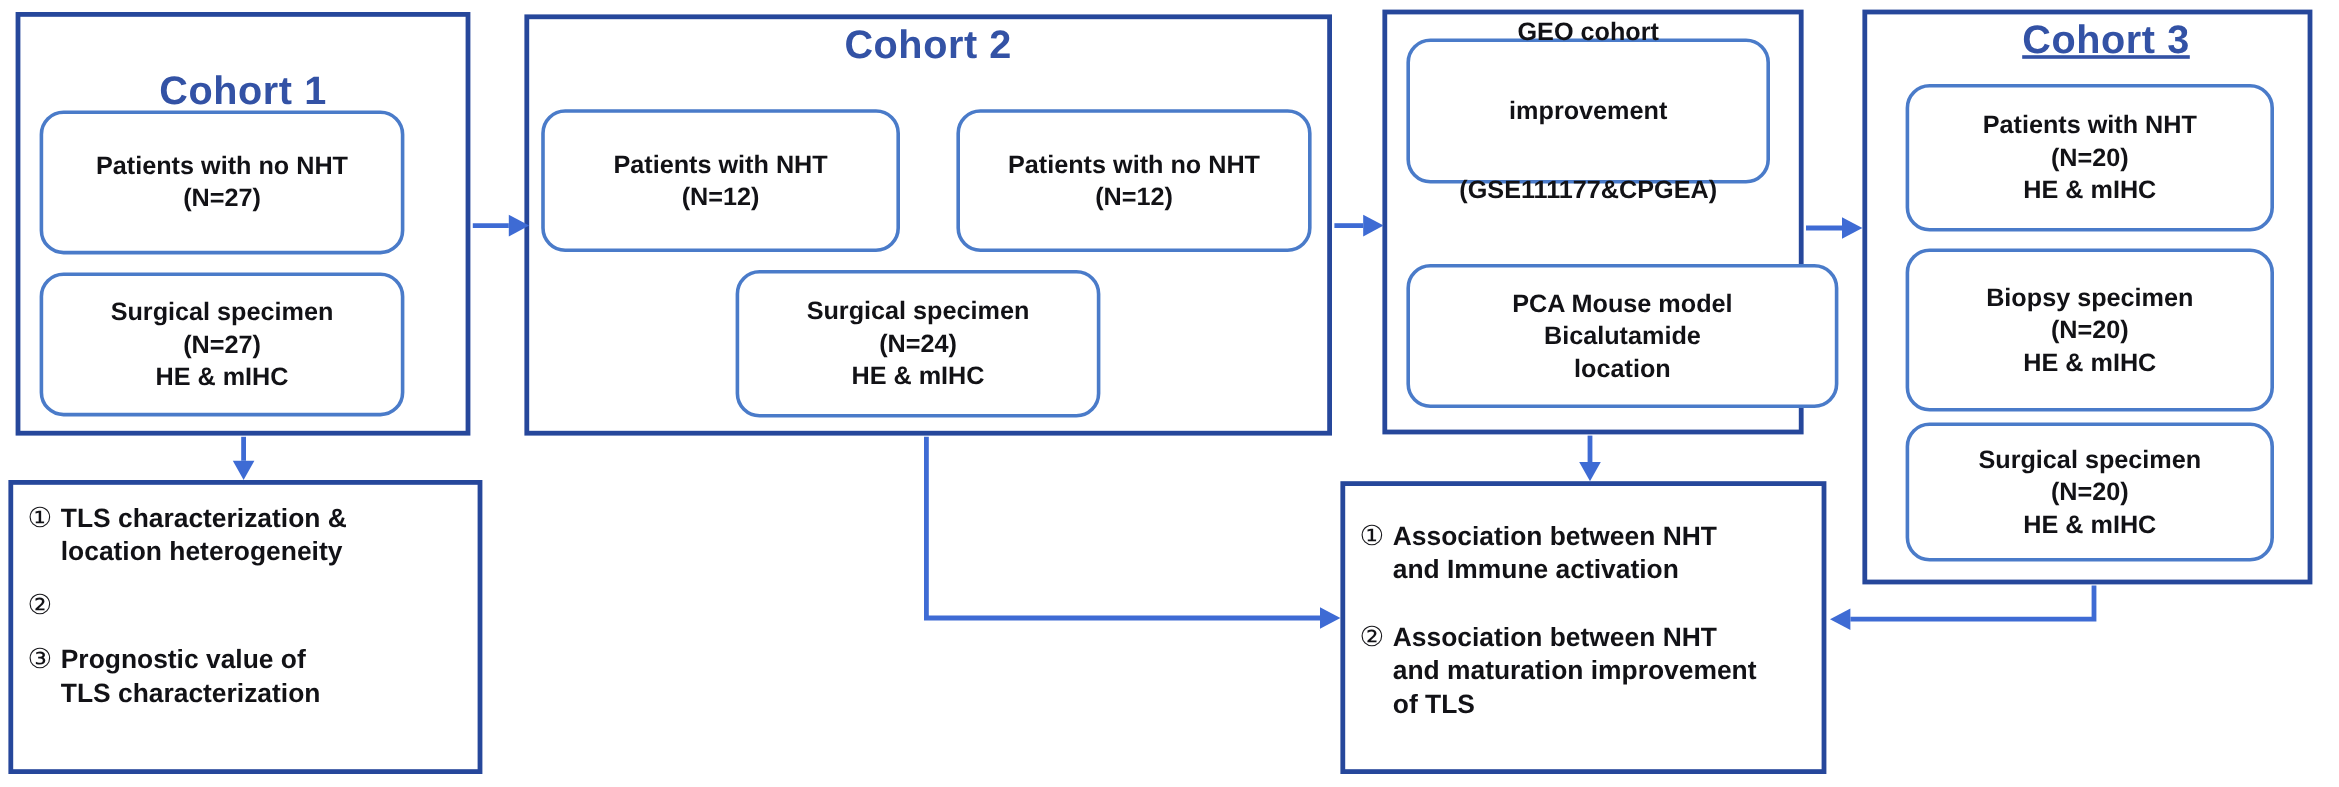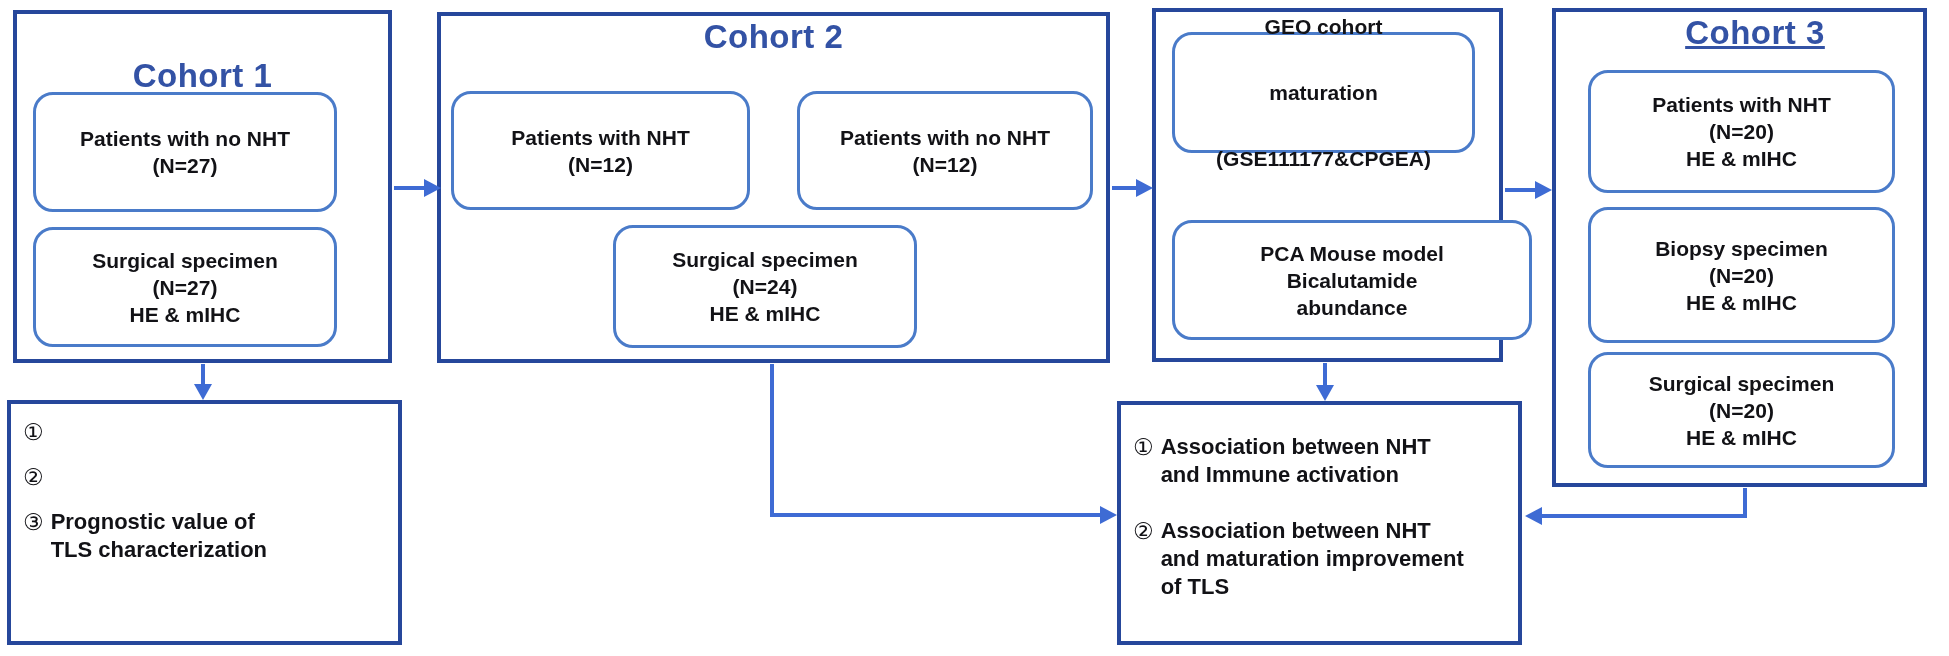--- a/index.html
+++ b/index.html
@@ -66,28 +66,28 @@
   <div class="node" style="left:613px;top:225px;width:304px;height:123px;">
     <div>Surgical specimen</div>
     <div>(N=24)</div>
     <div>HE &amp; mIHC</div>
   </div>
 
   <div class="frame" style="left:1152px;top:8px;width:351px;height:354px;"></div>
 
   <div class="node" style="left:1172px;top:32px;width:303px;height:121px;gap:39px;">
     <div>GEO cohort</div>
-    <div>maturation</div>
+    <div>improvement</div>
     <div>(GSE111177&amp;CPGEA)</div>
   </div>
 
   <div class="node" style="left:1172px;top:220px;width:360px;height:120px;">
     <div>PCA Mouse model</div>
     <div>Bicalutamide</div>
-    <div>abundance</div>
+    <div>location</div>
   </div>
 
   <div class="frame" style="left:1552px;top:8px;width:375px;height:479px;"></div>
   <div class="frame-title" style="left:1552px;top:14px;width:406px;text-decoration:underline;">Cohort 3</div>
 
   <div class="node" style="left:1588px;top:70px;width:307px;height:123px;">
     <div>Patients with NHT</div>
     <div>(N=20)</div>
     <div>HE &amp; mIHC</div>
   </div>
@@ -101,20 +101,24 @@
   <div class="node" style="left:1588px;top:352px;width:307px;height:116px;">
     <div>Surgical specimen</div>
     <div>(N=20)</div>
     <div>HE &amp; mIHC</div>
   </div>
 
   <div class="frame" style="left:7px;top:400px;width:395px;height:245px;">
     <div class="outcome-content" id="outcome1-content">
       <div class="item">
         <span class="num">①</span>
+        <span class="lines">
+          <div>TLS characterization &amp;</div>
+          <div>location heterogeneity</div>
+        </span>
       </div>
       <div class="item">
         <span class="num">②</span>
       </div>
       <div class="item">
         <span class="num">③</span>
         <span class="lines">
           <div>Prognostic value of</div>
           <div>TLS characterization</div>
         </span>

